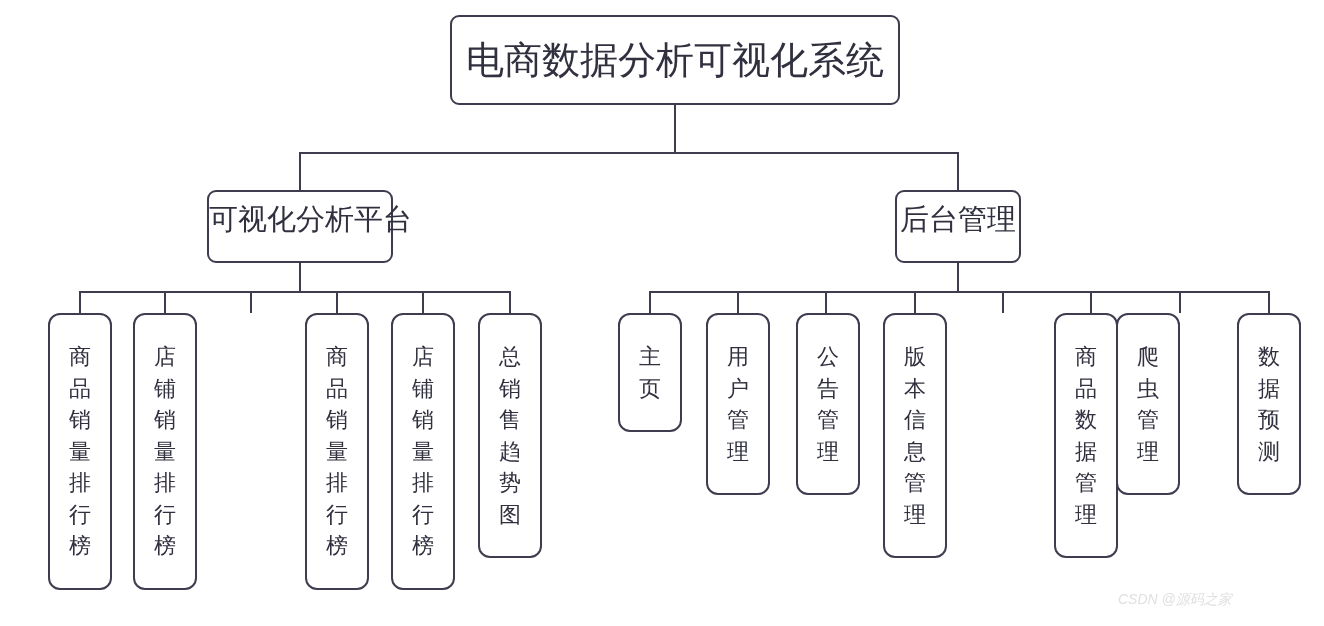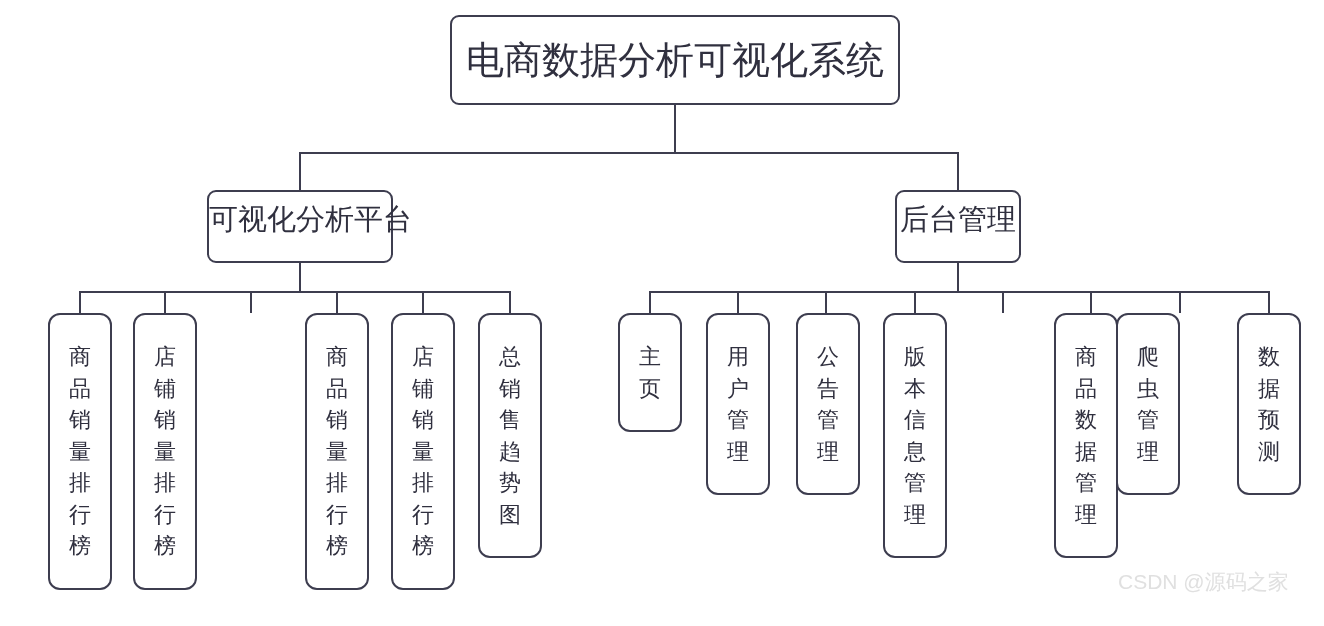--- a/index.html
+++ b/index.html
@@ -57,25 +57,26 @@
     margin: 0 auto;
     line-height: 31.5px;
     word-break: break-all;
     text-align: center;
   }
   .line { position: absolute; background: var(--line); }
   .v { width: 2px; }
   .h { height: 2px; }
   .watermark {
     position: absolute;
-    left: 1118px; top: 568px;
-    font-size: 21px;
+    left: 1118px; top: 591px;
+    font-size: 14px;
     color: var(--watermark);
     text-shadow: 1px 1px 0 #ffffff;
     white-space: nowrap;
+    font-style: italic;
   }
 </style>
 </head>
 <body>
 
 <div class="canvas">
 
   <div class="line v" style="left:674px;top:105px;height:48px"></div>
   <div class="line h" style="left:299px;top:152px;width:660px"></div>
   <div class="line v" style="left:299px;top:152px;height:38px"></div>

